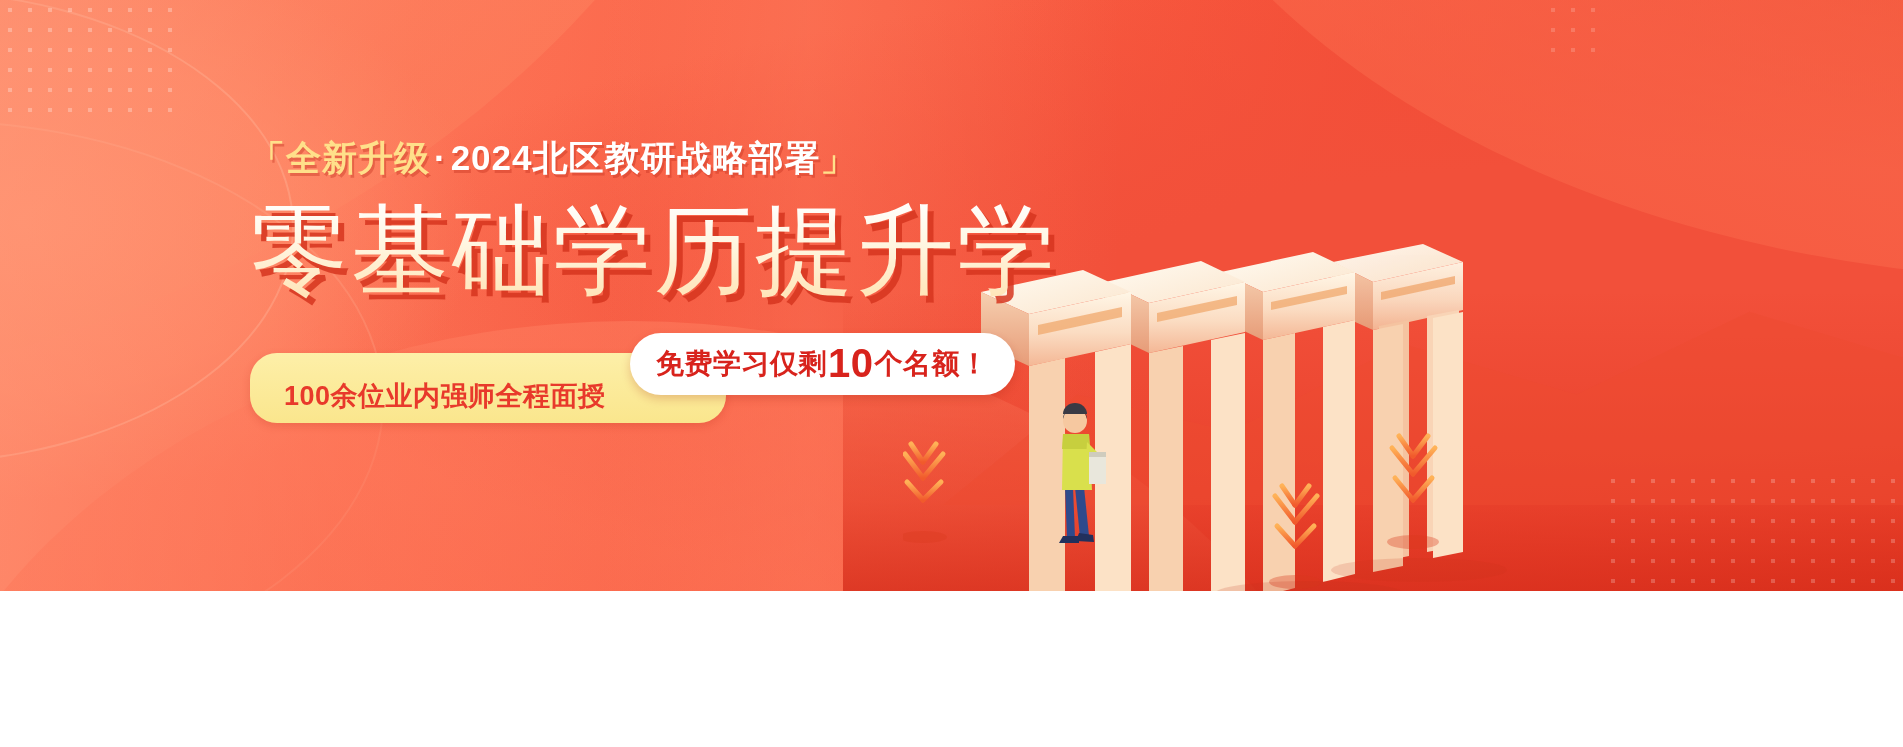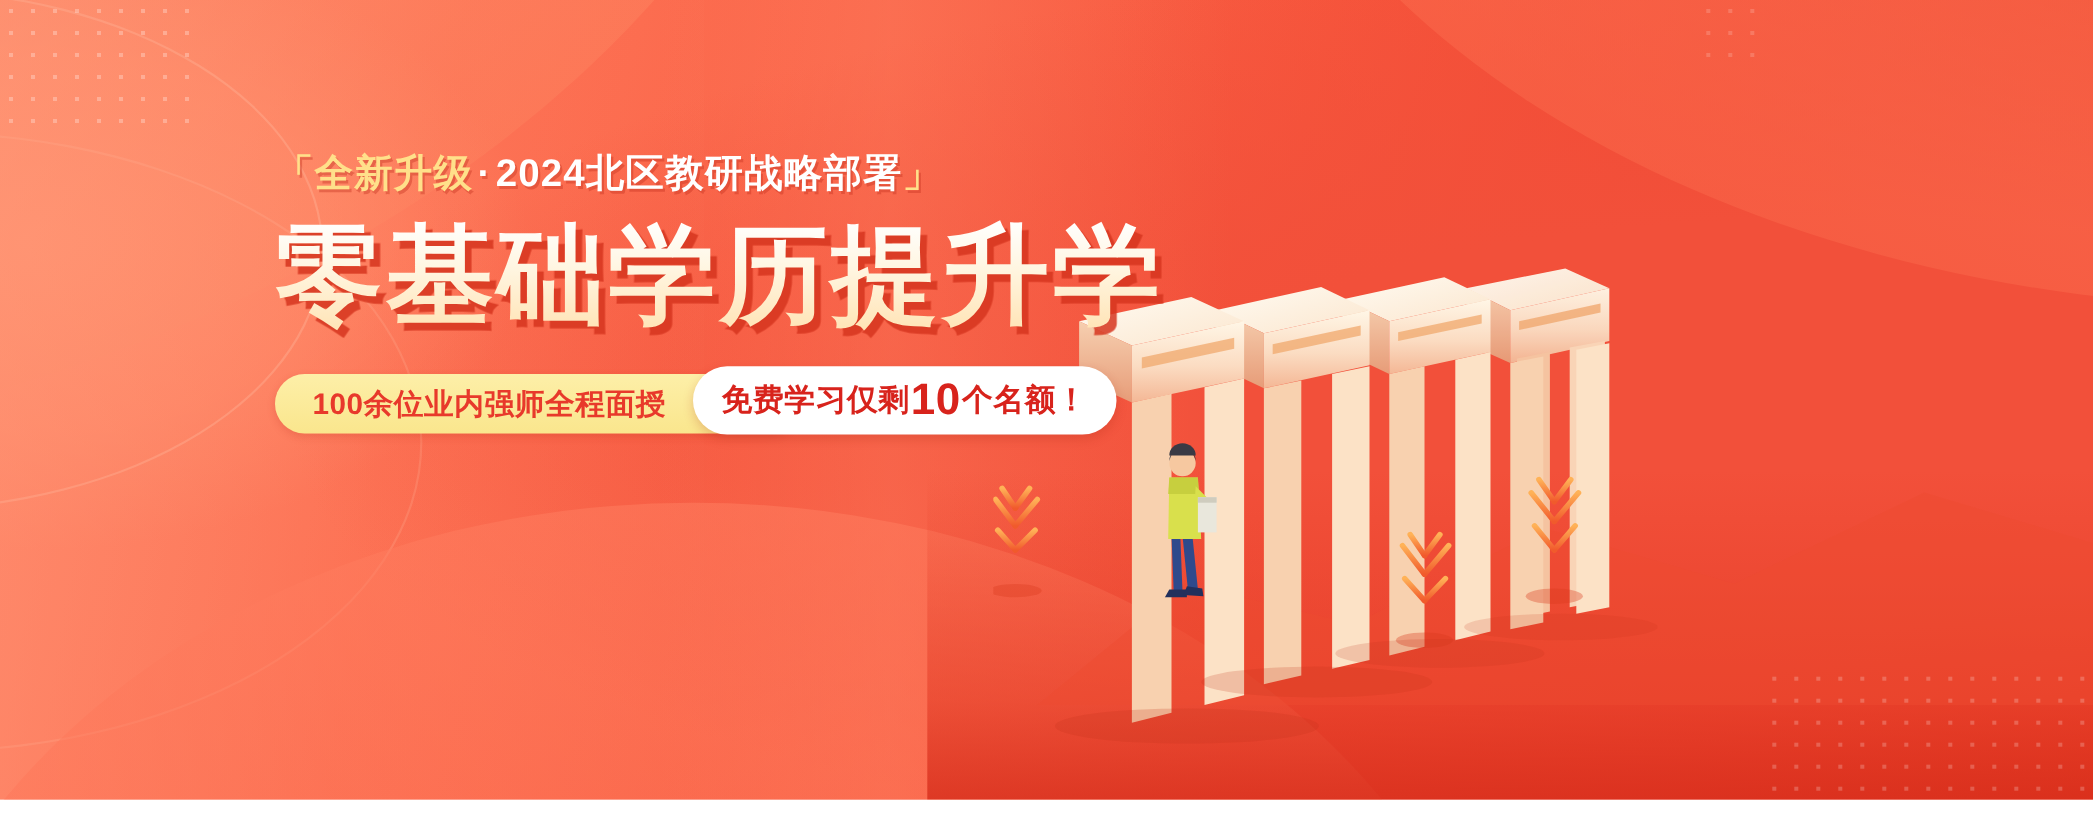--- a/index.html
+++ b/index.html
@@ -1,21 +1,21 @@
 <!DOCTYPE html>
 <html><head>
 <meta charset="utf-8">
 <style>
   html,body{margin:0;padding:0;background:#fff;}
   body{font-family:"Liberation Sans","DejaVu Sans",sans-serif;}
 
   .banner{
     position:relative;
     width:1903px;
-    height:727px;
+    height:591px;
     overflow:hidden;
     background:
       radial-gradient(120% 95% at 88% 52%, #F2503A 0%, #F2503A 26%, rgba(242,80,58,0) 62%),
       linear-gradient(105deg,#FF7D5E 0%, #FC6B4E 28%, #F6553C 58%, #EF4430 82%, #E8391F 100%);
   }
 
   
   .bg-wave-top-left{
     position:absolute; left:-290px; top:-430px; width:1120px; height:760px;
     border-radius:0 0 100% 0/0 0 100% 0;
@@ -89,45 +89,45 @@
     text-shadow:2px 3px 0 rgba(194,47,28,.38);
   }
   .subtitle .br{color:#FFE08A;}
   .subtitle .hl{color:#FFE08A;}
   .subtitle .wt{color:#FFFFFF;}
   .subtitle .dot{color:#FFFFFF;padding:0 4px;}
 
   .title{
     margin-top:24px;
     font-size:98px;
-    font-weight:700;
+    font-weight:400;
     letter-spacing:3px;
     line-height:1.06;
     white-space:nowrap;
     color:#FFF4DC;
     background:linear-gradient(180deg,#FFFFFF 0%,#FFF6E2 42%,#FFE3B4 100%);
     -webkit-background-clip:text;
     background-clip:text;
     -webkit-text-fill-color:transparent;
     filter:drop-shadow(6px 7px 0 rgba(214,53,31,.85));
   }
 
   .pills{
     margin-top:34px;
     display:flex;
     align-items:center;
     position:relative;
     width:700px;
     height:54px;
   }
   .pill-yellow{
-    position:absolute;left:0;top:3px;
+    position:absolute;left:0;top:16px;
     height:54px;
     display:flex;align-items:center;
-    padding:0 120px 0 34px;
+    padding:16px 120px 0 34px;
     border-radius:27px;
     background:linear-gradient(180deg,#FDEFA8 0%,#FAE68D 100%);
     color:#E8392B;
     font-size:27px;
     font-weight:700;
     letter-spacing:.5px;
     white-space:nowrap;
     box-shadow:0 3px 8px rgba(170,35,18,.18);
   }
   .pill-white{

